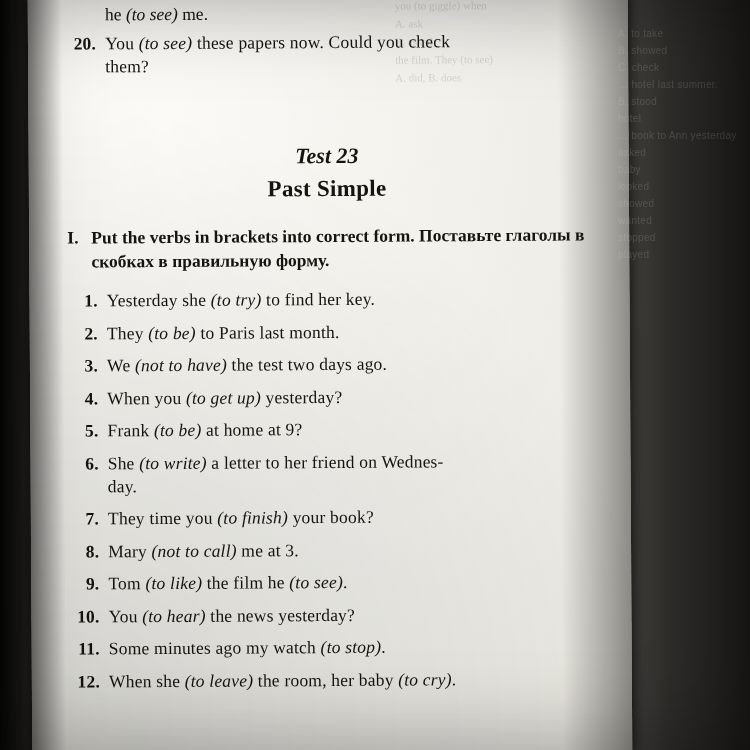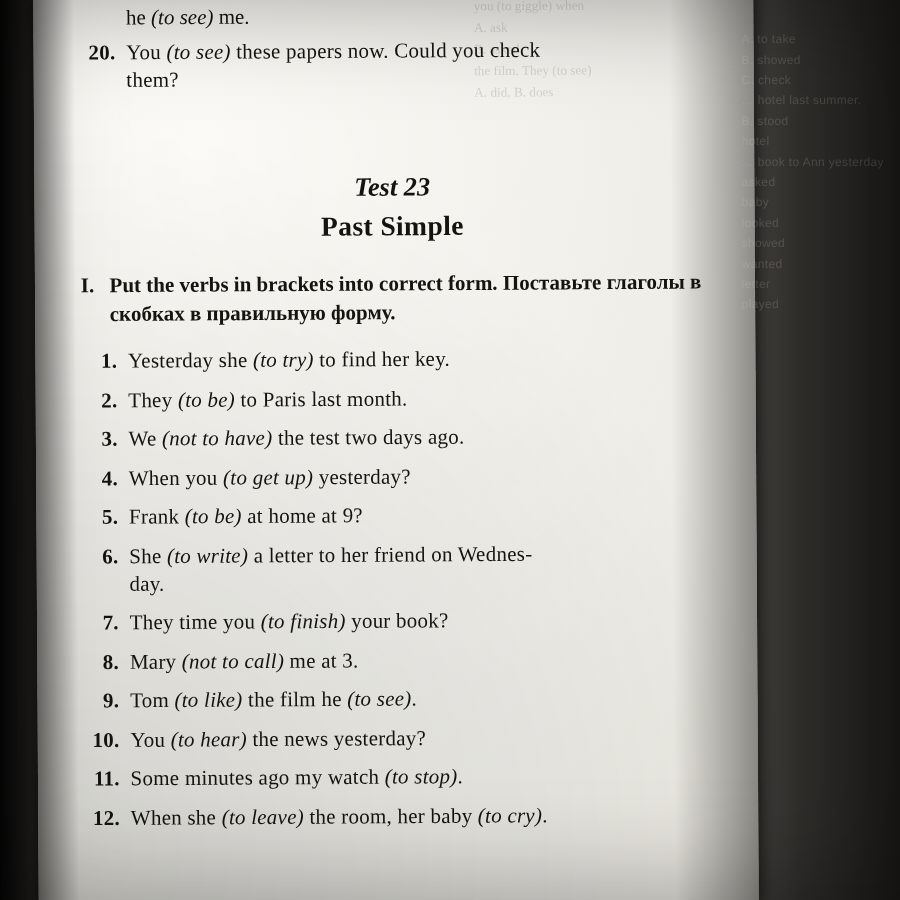--- a/index.html
+++ b/index.html
@@ -186,21 +186,21 @@
     <div>C. check</div>
     <div>… hotel last summer.</div>
     <div>B. stood</div>
     <div>hotel</div>
     <div>… book to Ann yesterday</div>
     <div>asked</div>
     <div>baby</div>
     <div>looked</div>
     <div>showed</div>
     <div>wanted</div>
-    <div>letter</div>
+    <div>stopped</div>
     <div>played</div>
   </div>
 
   <div class="content">
 
     <div class="top-block">
       <div class="cut-line">
         <span>he </span><i>(to see)</i><span> me.</span>
       </div>
 

